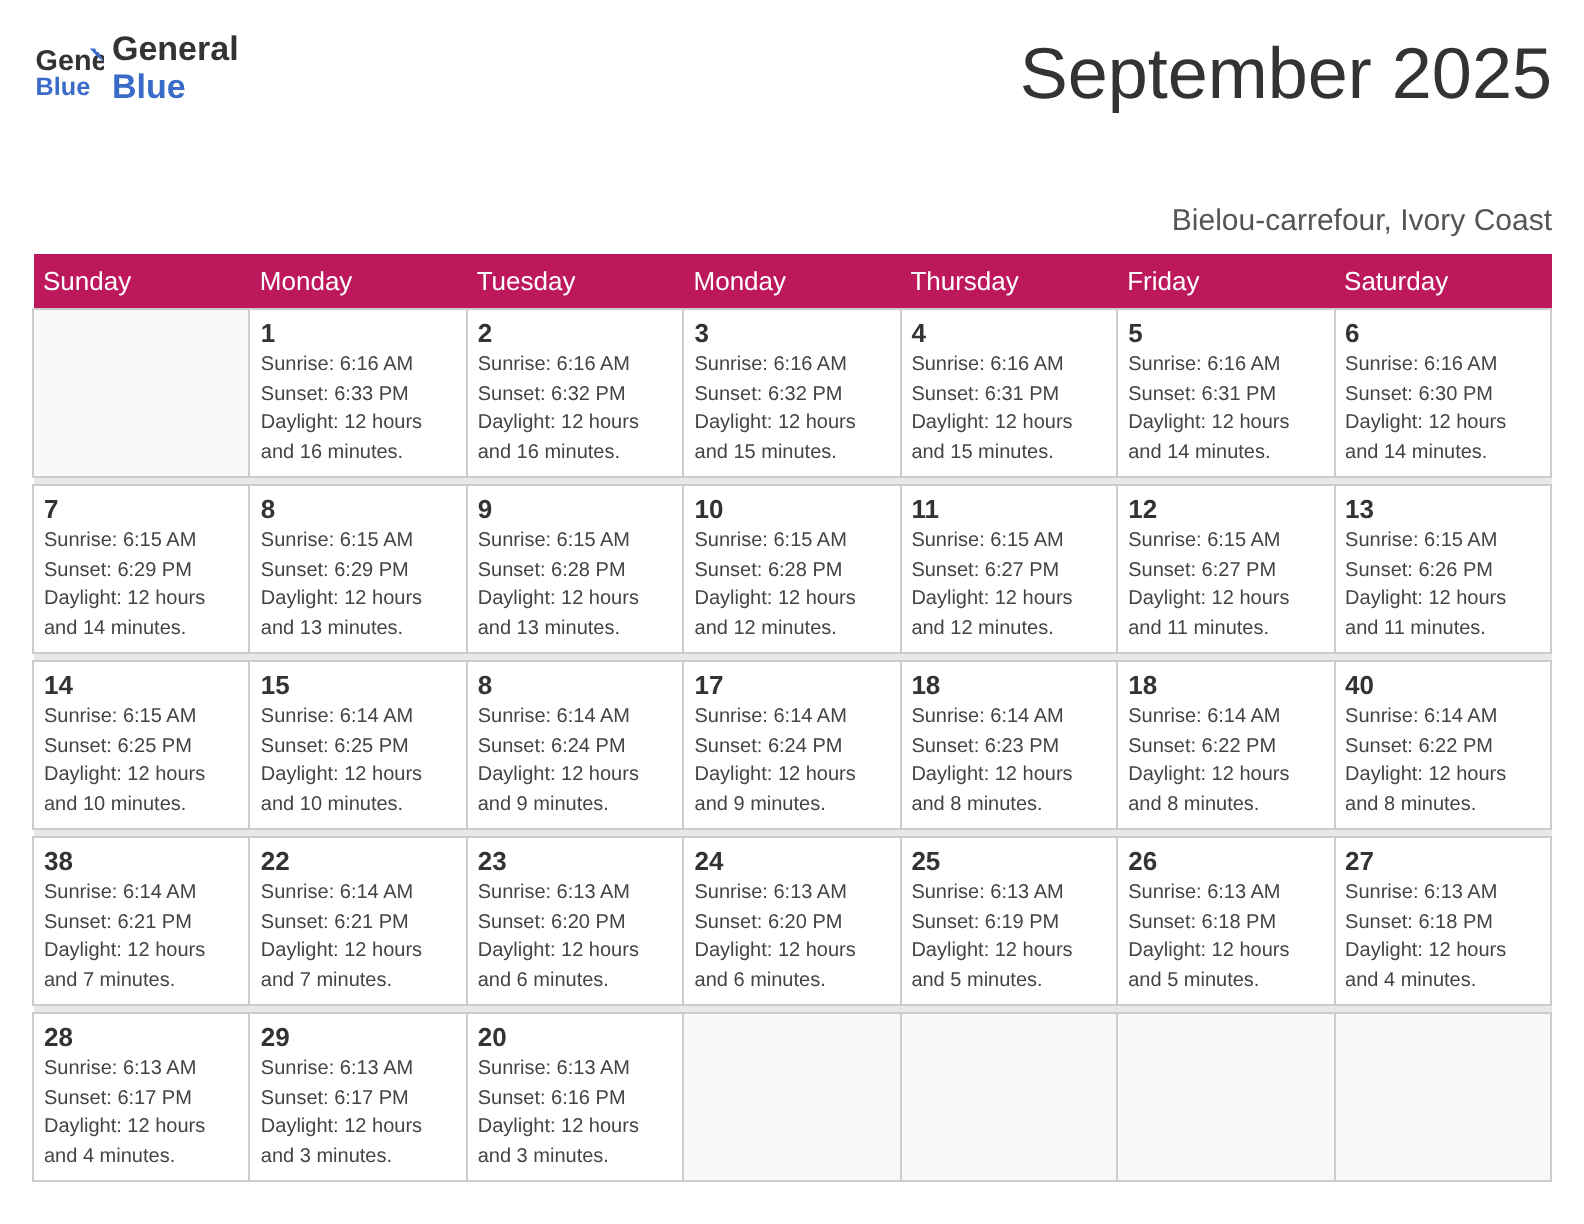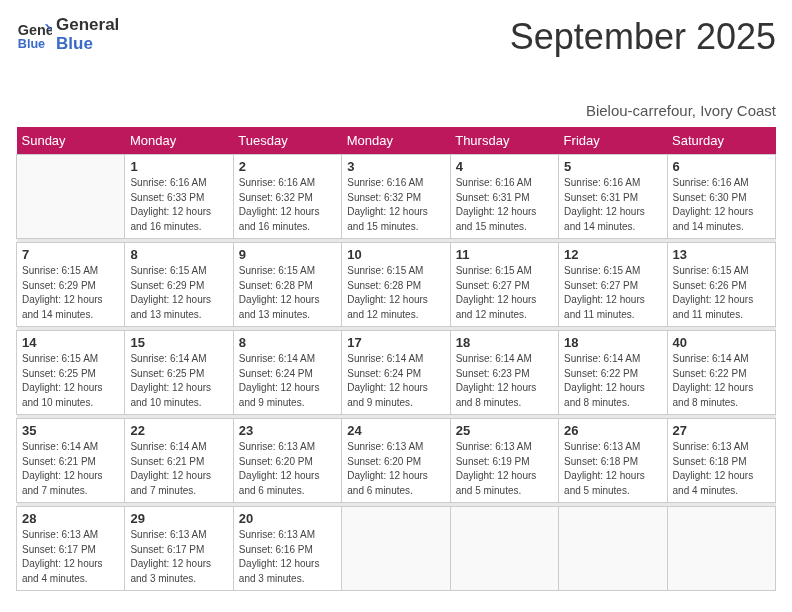--- a/index.html
+++ b/index.html
@@ -258,21 +258,21 @@
 Sunset: 6:22 PM
 Daylight: 12 hours
 and 8 minutes.</div>
         </td>
       </tr>
       <tr class="spacer">
         <td colspan="7"></td>
       </tr>
       <tr>
         <td>
-          <div class="day-num">35</div>
+          <div class="day-num">38</div>
           <div class="day-info" style="white-space: pre-line;">Sunrise: 6:14 AM
 Sunset: 6:21 PM
 Daylight: 12 hours
 and 7 minutes.</div>
         </td>
         <td>
           <div class="day-num">22</div>
           <div class="day-info" style="white-space: pre-line;">Sunrise: 6:14 AM
 Sunset: 6:21 PM
 Daylight: 12 hours

